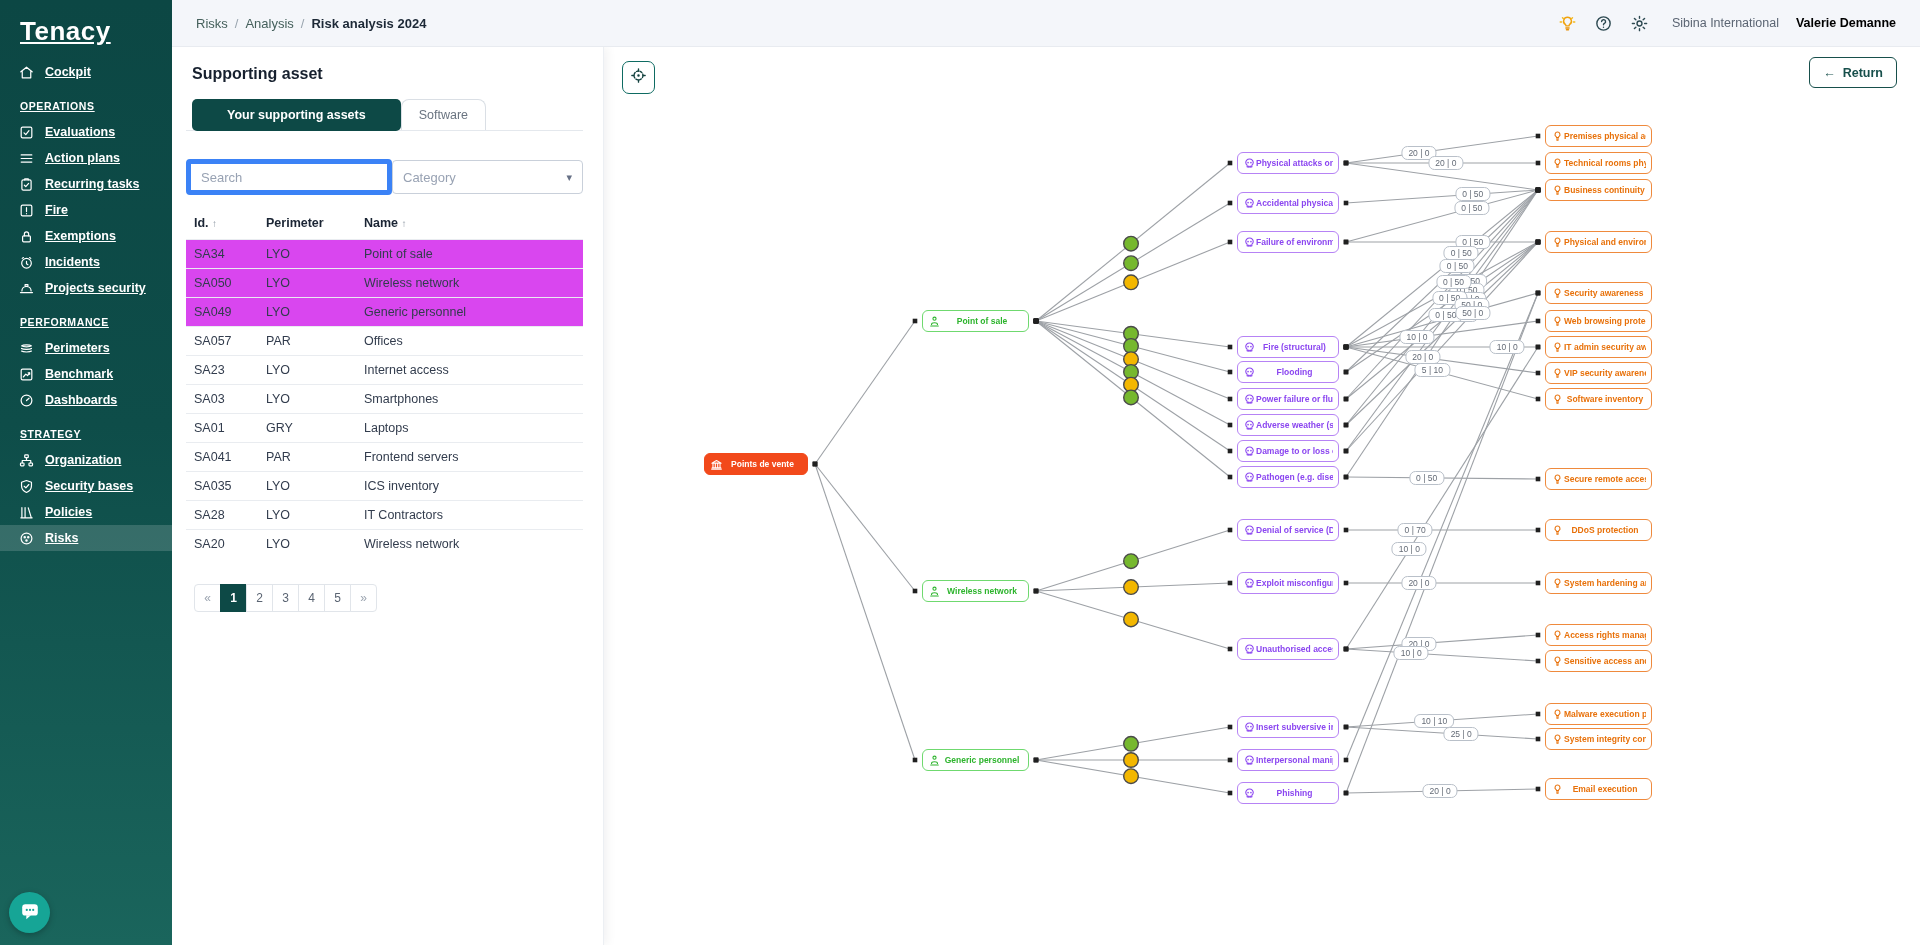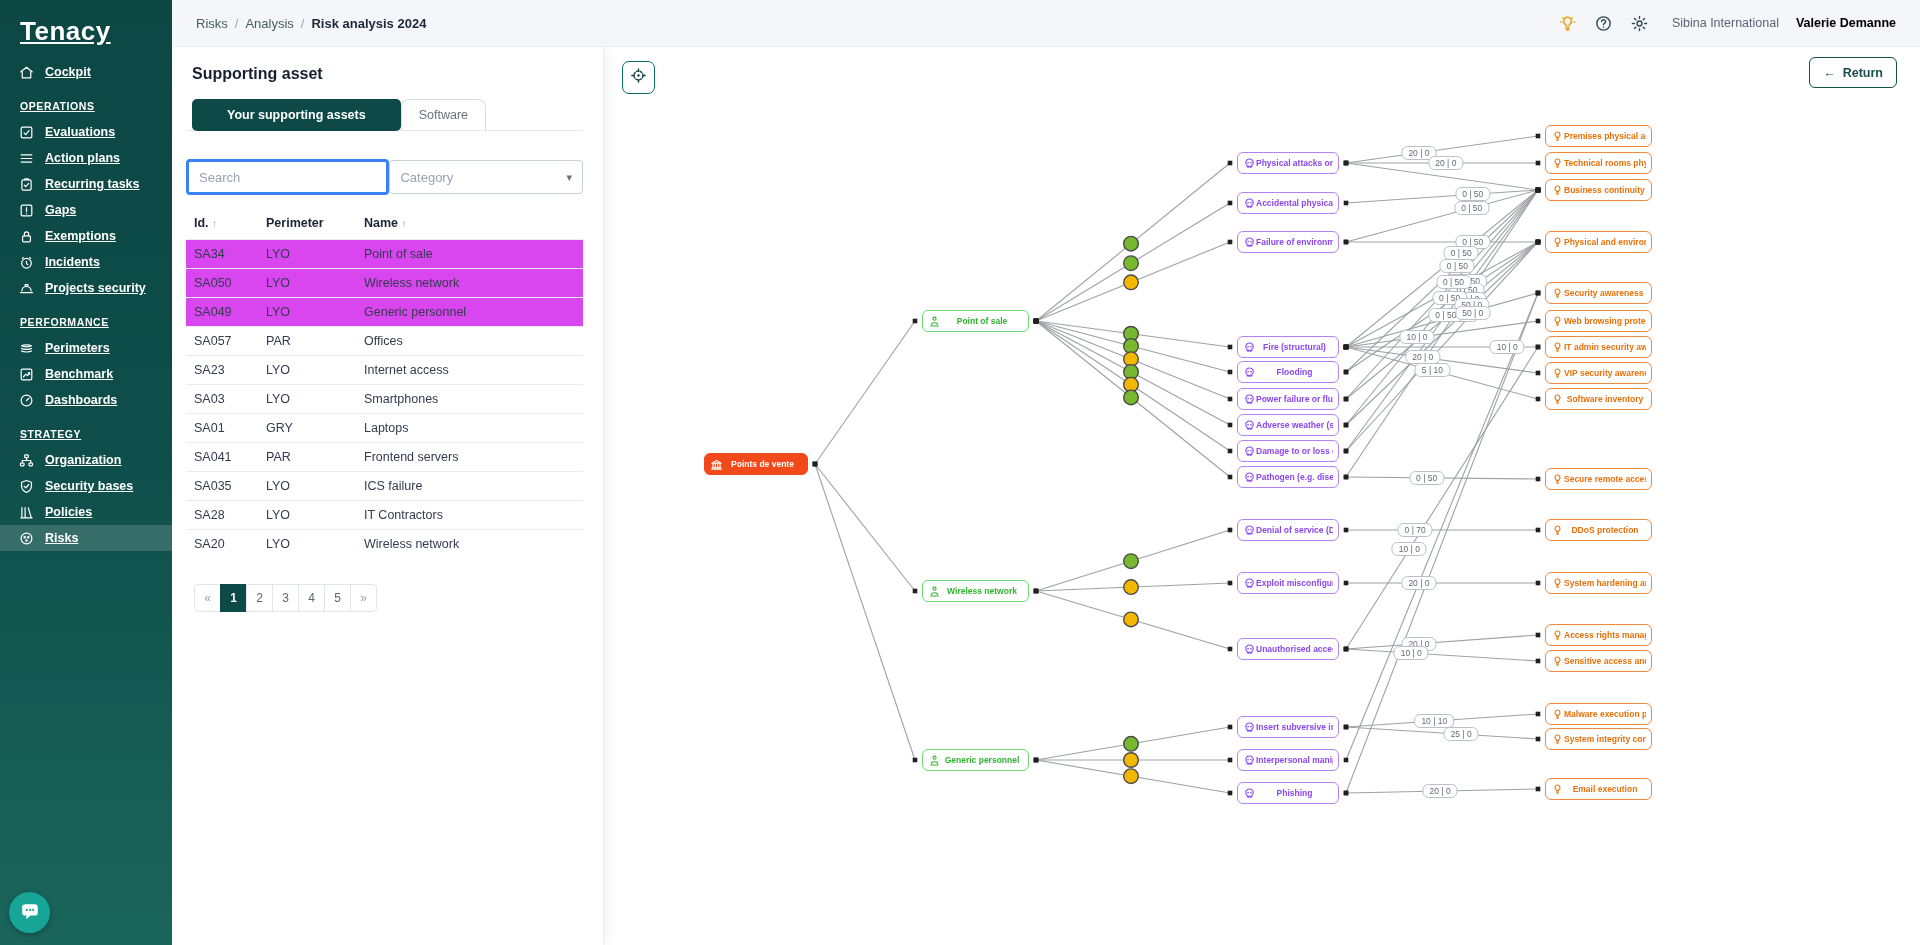--- a/index.html
+++ b/index.html
@@ -38,21 +38,21 @@
   
   .panel { position: absolute; left: 172px; top: 47px; bottom: 0; width: 432px; background: #fff; z-index: 5;
     border-right: 1px solid #eceff3; box-shadow: 3px 0 10px rgba(16,24,40,.06); padding: 18px 20px 0 14px; }
   .panel h1 { font-size: 16px; font-weight: 700; color: #16202e; padding-left: 6px; }
   .tabs { display: flex; align-items: flex-end; margin-top: 16px; border-bottom: 1px solid #e4e8ed; padding-left: 6px; }
   .tab { font-size: 12.5px; padding: 8px 17px; cursor: pointer; color: #6a7480; background: #fff;
     border: 1px solid #dadfe5; border-bottom: none; border-radius: 8px 8px 0 0; }
   .tab.active { background: #0d4946; color: #fff; font-weight: 700; border: none; border-radius: 5px;
     padding: 9px 35px; margin-bottom: -1px; }
   .filters { display: flex; justify-content: space-between; margin: 28px 0 0 0; padding-left: 0; }
-  .search-input { width: 206px; height: 36px; border: 3px solid #3b82f6; border-radius: 4px; padding: 0 10px;
+  .search-input { width: 206px; height: 36px; border: 5px solid #3b82f6; border-radius: 4px; padding: 0 10px;
     font-size: 13px; font-family: inherit; color: #2b3546; outline: none; }
   .search-input::placeholder { color: #98a2b3; }
   .select-box { width: 196px; height: 34px; margin-top: 1px; border: 1px solid #c9d0da; border-radius: 4px;
     display: flex; align-items: center; justify-content: space-between; padding: 0 10px; font-size: 13px;
     color: #98a2b3; cursor: pointer; }
   .select-box .chev { color: #667085; font-size: 11px; }
   table.assets { width: 100%; border-collapse: collapse; margin-top: 14px; }
   table.assets th { text-align: left; font-size: 12.5px; color: #1b2534; font-weight: 700; padding: 7px 4px 9px 8px; }
   table.assets th .arr { color: #8a94a0; font-size: 10px; font-weight: 400; }
   table.assets td { font-size: 12.5px; color: #323c4d; padding: 7px 4px 7px 8px; border-top: 1px solid #e9ecf0; }
@@ -131,21 +131,21 @@
         </span>
         <span class="slabel">Recurring tasks</span>
       </div>
       <div class="side-item">
         <span class="sicon">
           <svg viewBox="0 0 24 24" fill="none" stroke="currentColor" stroke-width="1.7" stroke-linecap="round" stroke-linejoin="round">
             <rect x="4.5" y="4.5" width="15" height="15" rx="2"></rect>
             <path d="M12 8v5.5M12 16.3v.2"></path>
           </svg>
         </span>
-        <span class="slabel">Gaps</span>
+        <span class="slabel">Fire</span>
       </div>
       <div class="side-item">
         <span class="sicon">
           <svg viewBox="0 0 24 24" fill="none" stroke="currentColor" stroke-width="1.7" stroke-linecap="round" stroke-linejoin="round">
             <rect x="6.5" y="11" width="11" height="8.5" rx="1.5"></rect>
             <path d="M9 11V8.5a3 3 0 0 1 6 0V11"></path>
           </svg>
         </span>
         <span class="slabel">Exemptions</span>
       </div>
@@ -339,21 +339,21 @@
           <td>Laptops</td>
         </tr>
         <tr>
           <td class="col-id">SA041</td>
           <td class="col-per">PAR</td>
           <td>Frontend servers</td>
         </tr>
         <tr>
           <td class="col-id">SA035</td>
           <td class="col-per">LYO</td>
-          <td>ICS failure</td>
+          <td>ICS inventory</td>
         </tr>
         <tr>
           <td class="col-id">SA28</td>
           <td class="col-per">LYO</td>
           <td>IT Contractors</td>
         </tr>
         <tr>
           <td class="col-id">SA20</td>
           <td class="col-per">LYO</td>
           <td>Wireless network</td>

